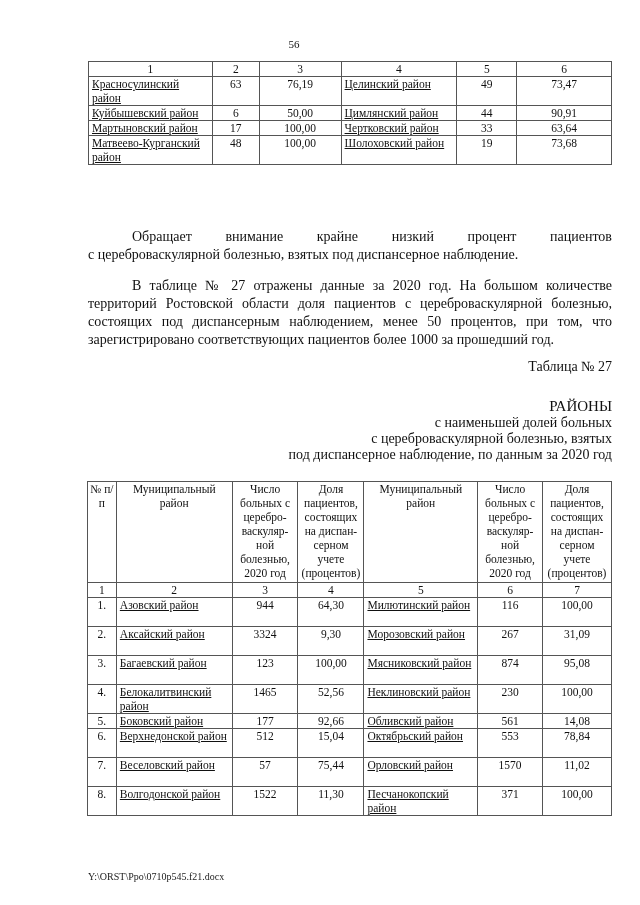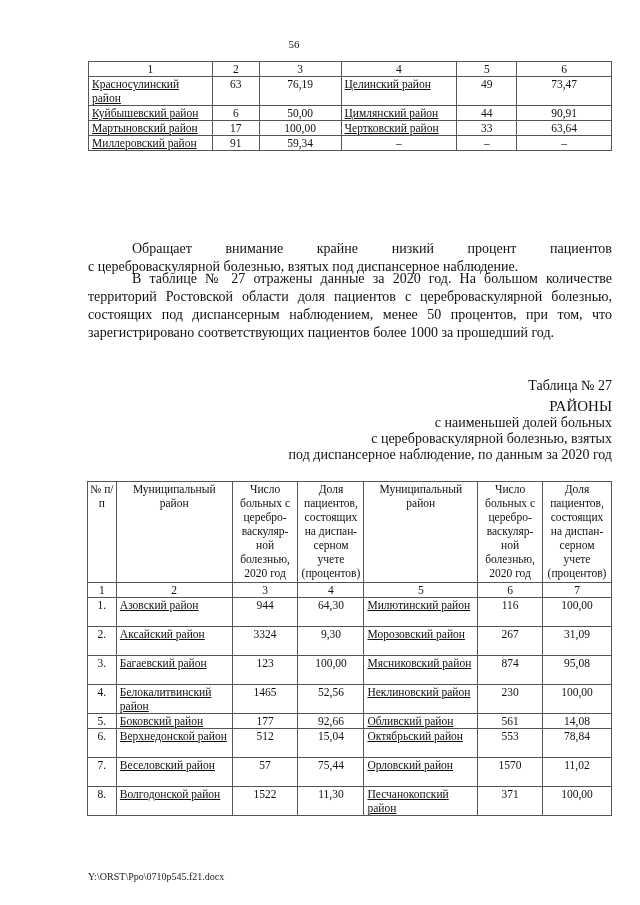--- a/index.html
+++ b/index.html
@@ -17,25 +17,25 @@
     .top-table { left: 88px; top: 61px; width: 524px; }
     .top-table td { height: 14px; }
     .c { text-align: center; }
     .l { text-align: left; text-decoration: underline; }
 
     .para {
       position: absolute; left: 88px; width: 524px; font-size: 14px; line-height: 18px;
       text-align: justify;
     }
     .p1 { top: 228px; }
-    .p2 { top: 270px; }
+    .p2 { top: 277px; }
     .indent { text-indent: 44px; }
-    .p1-line1 { display: flex; justify-content: space-between; padding-left: 44px; margin-top: 12px; }
+    .p1-line1 { display: flex; justify-content: space-between; padding-left: 44px; }
     .table-label {
-      position: absolute; top: 378px; right: 28px; font-size: 14px;
+      position: absolute; top: 359px; right: 28px; font-size: 14px;
     }
     .title-block {
       position: absolute; top: 397px; left: 88px; width: 524px; text-align: right;
       font-size: 14px; line-height: 16px;
     }
     .title-block .t1 { font-size: 15px; line-height: 18px; }
 
     .main-table { left: 87px; top: 481px; width: 525px; }
     .main-table th { vertical-align: top; text-align: center; padding: 0 2px; }
     .main-table .hdr th { height: 100px; }
@@ -87,26 +87,26 @@
   </tr>
   <tr>
     <td class="l">Мартыновский район</td>
     <td class="c">17</td>
     <td class="c">100,00</td>
     <td class="l">Чертковский район</td>
     <td class="c">33</td>
     <td class="c">63,64</td>
   </tr>
   <tr>
-    <td class="l">Миллеровский район</td>
-    <td class="c">91</td>
-    <td class="c">59,34</td>
-    <td class="c">–</td>
-    <td class="c">–</td>
-    <td class="c">–</td>
+    <td class="l">Матвеево-Курганский район</td>
+    <td class="c">48</td>
+    <td class="c">100,00</td>
+    <td class="l">Шолоховский район</td>
+    <td class="c">19</td>
+    <td class="c">73,68</td>
   </tr>
 </tbody>
   </table>
 
 <div class="para p1">
   <div class="p1-line1">
     <span>Обращает</span>
     <span>внимание</span>
     <span>крайне</span>
     <span>низкий</span>

